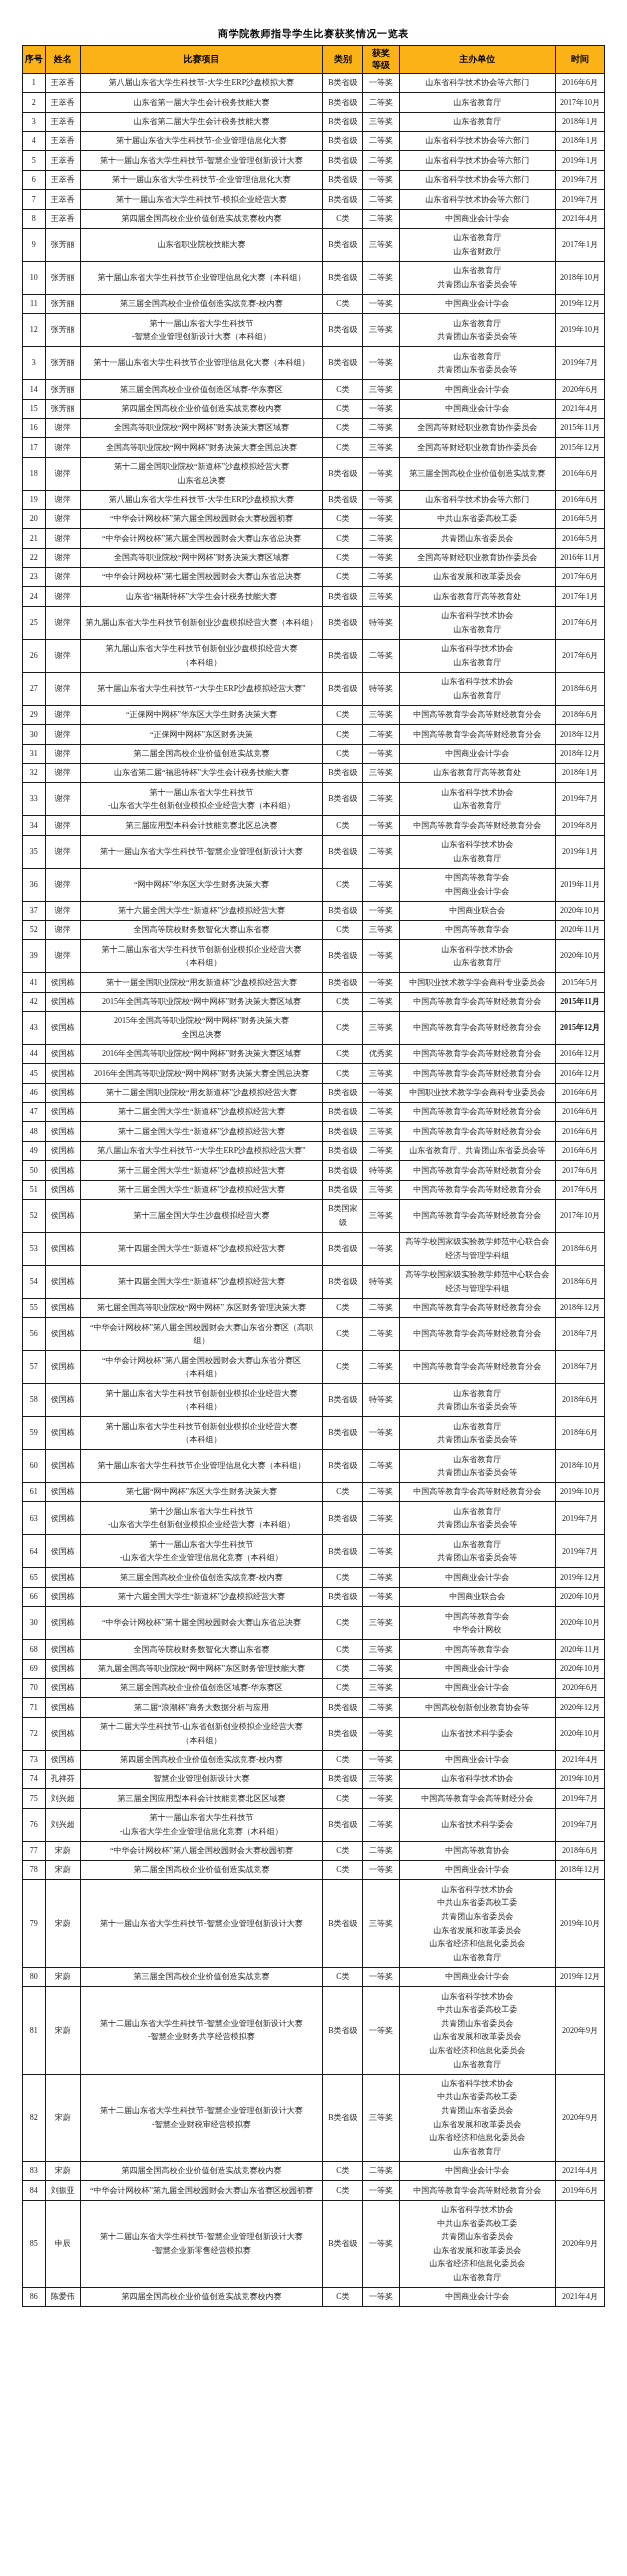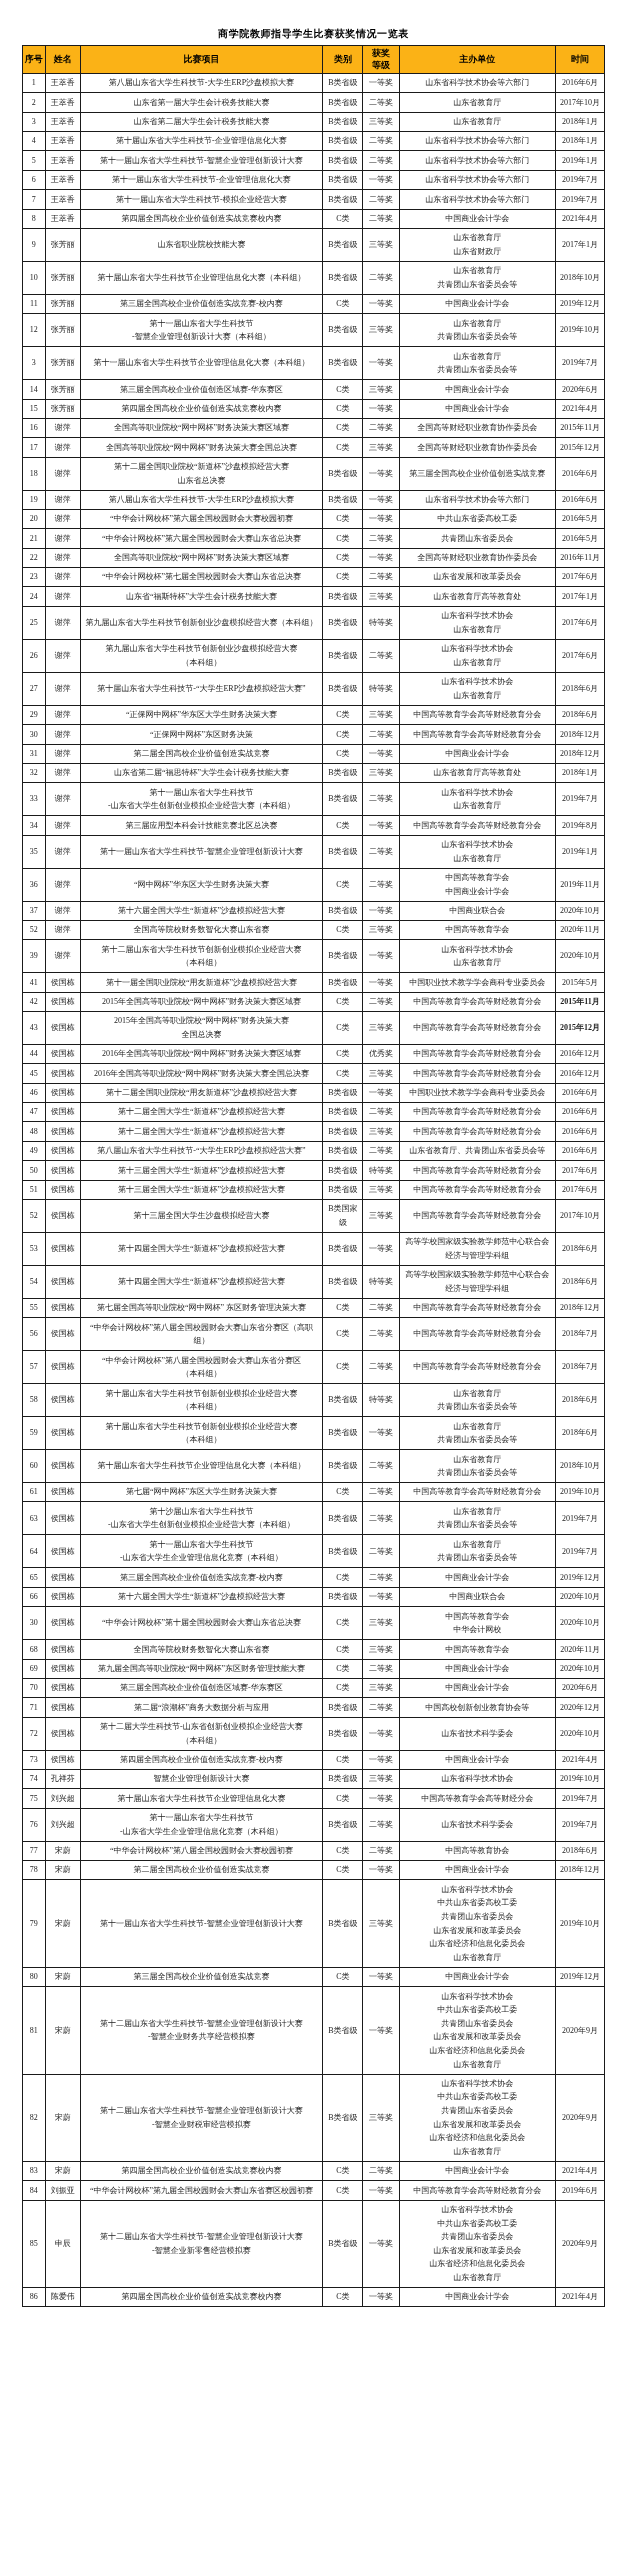--- a/index.html
+++ b/index.html
@@ -757,21 +757,21 @@
           <td>孔祥芬</td>
           <td>智慧企业管理创新设计大赛</td>
           <td>B类省级</td>
           <td>三等奖</td>
           <td>山东省科学技术协会</td>
           <td>2019年10月</td>
         </tr>
         <tr>
           <td>75</td>
           <td>刘兴超</td>
-          <td>第十届山东省大学生科技节企业管理信息化大赛</td>
+          <td>第三届全国应用型本科会计技能竞赛北区区域赛</td>
           <td>C类</td>
           <td>一等奖</td>
           <td>中国高等教育学会高等财经分会</td>
           <td>2019年7月</td>
         </tr>
         <tr>
           <td>76</td>
           <td>刘兴超</td>
           <td>第十一届山东省大学生科技节
 -山东省大学生企业管理信息化竞赛（木科组）</td>

